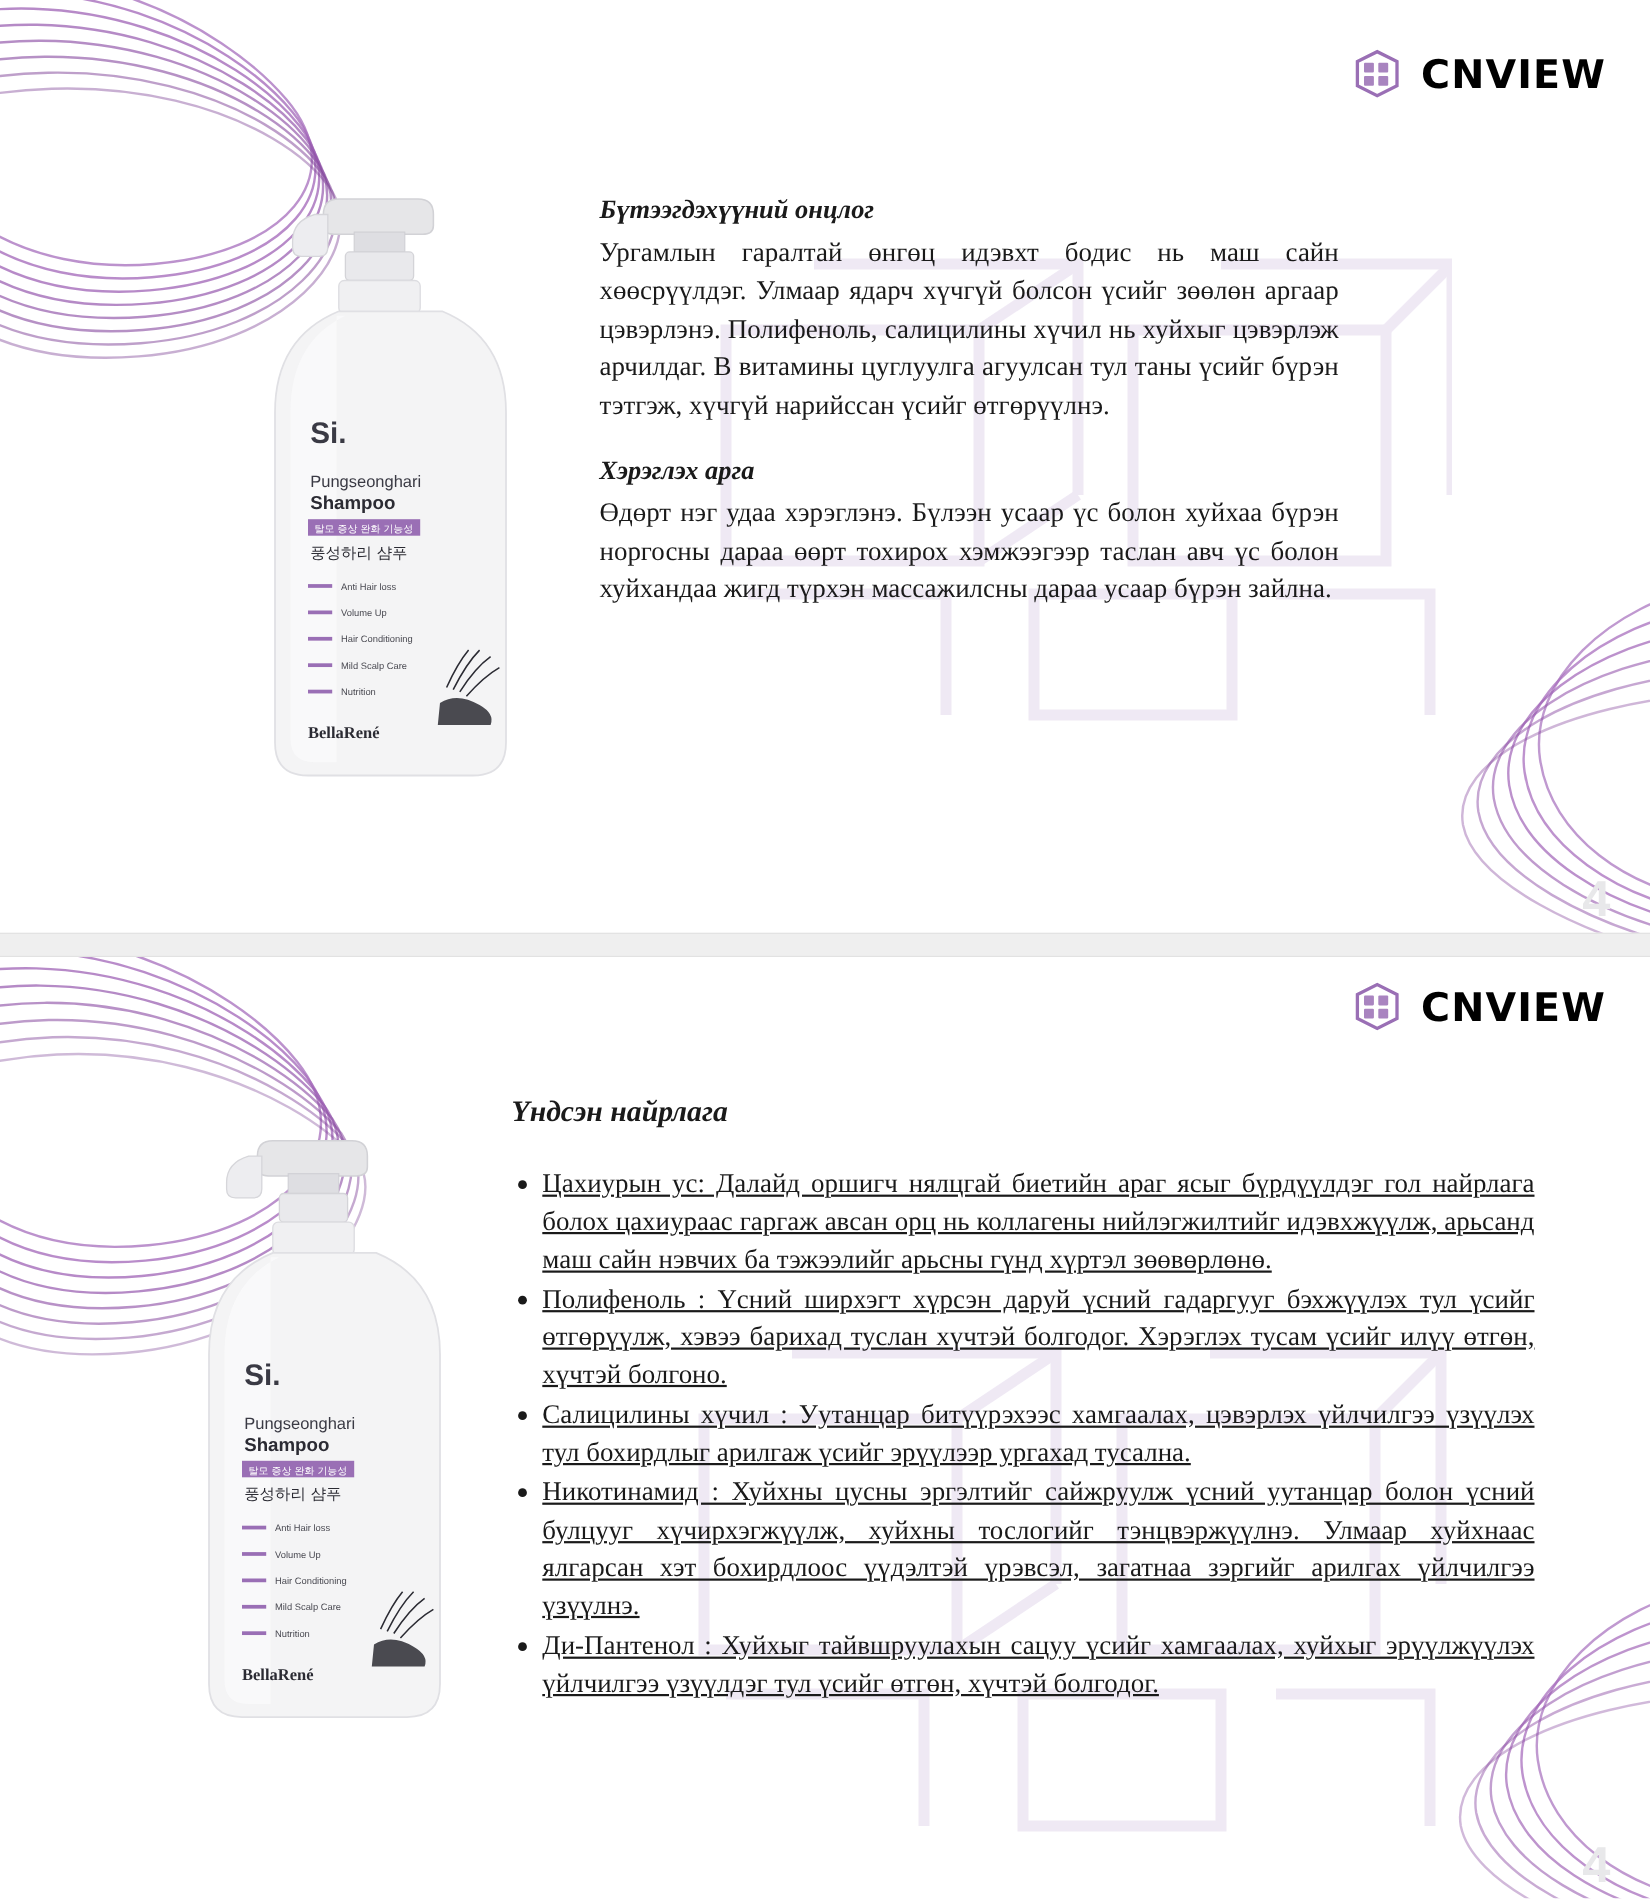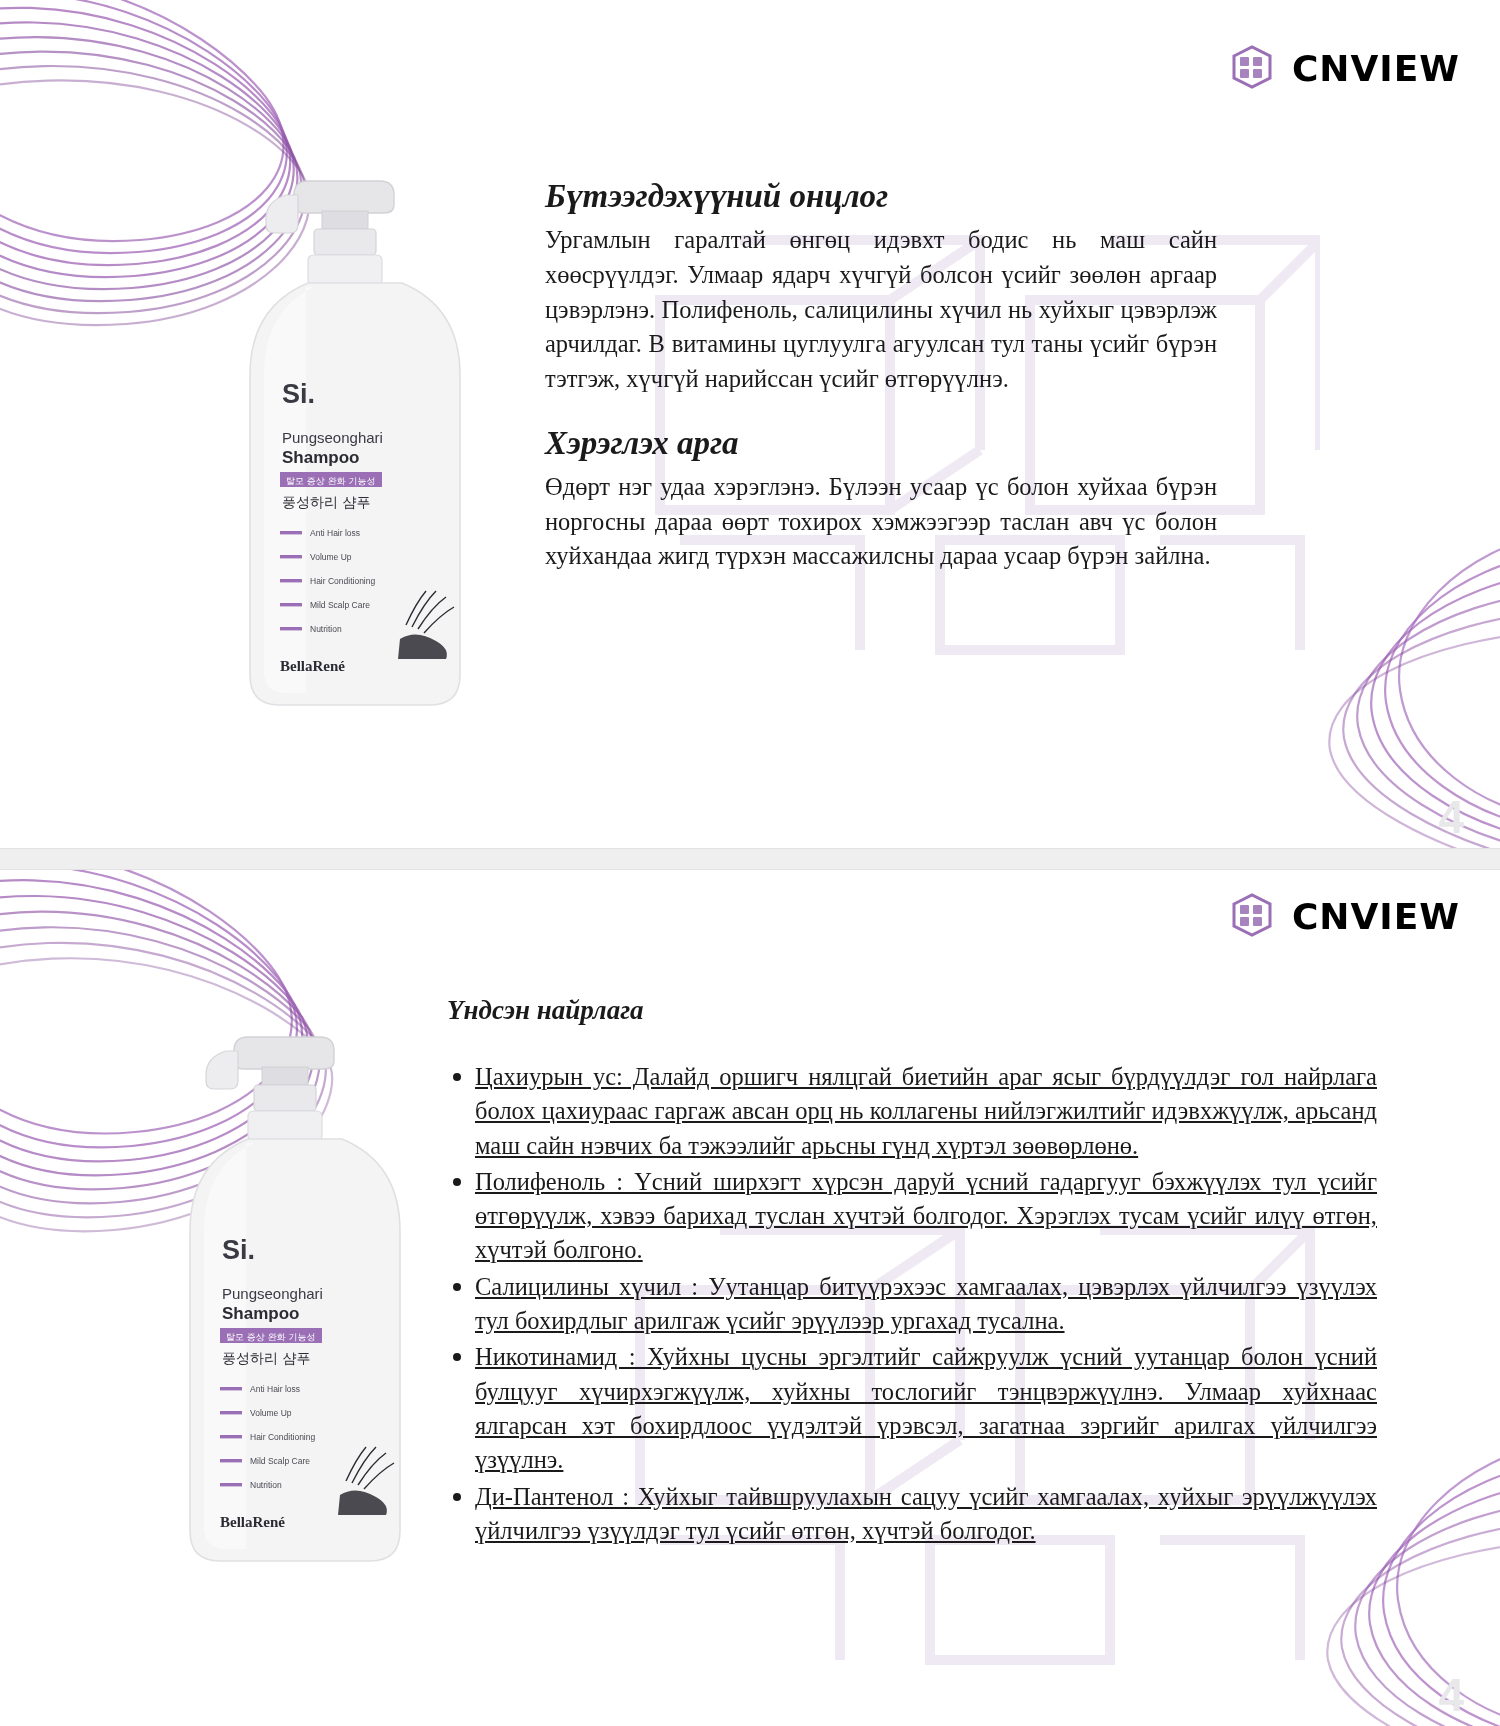--- a/index.html
+++ b/index.html
@@ -85,21 +85,21 @@
     font-size: 25.5px;
     line-height: 1.32;
     text-align: center;
     margin: 0 0 30px 0;
     letter-spacing: 0.1px;
   }
   .section-head {
     font-family: "Liberation Serif", serif;
     font-weight: bold;
     font-style: italic;
-    font-size: 33px;
+    font-size: 24px;
     margin: 0 0 8px 0;
   }
   .para {
     font-size: 24.5px;
     line-height: 1.42;
     text-align: justify;
     text-justify: inter-word;
     margin: 0 0 28px 0;
   }
   .para:last-child { margin-bottom: 0; }
@@ -351,21 +351,21 @@
       <g stroke="#2b2b33" stroke-width="1.4" fill="none">
         <path d="M206,610 q10,-22 20,-34"></path>
         <path d="M212,612 q12,-24 24,-36"></path>
         <path d="M218,614 q14,-22 28,-32"></path>
         <path d="M224,618 q16,-18 30,-26"></path>
       </g>
       <path d="M200,624 q16,-10 36,2 q14,8 10,18 l-48,0 Z" fill="#2b2b33" opacity="0.85"></path>
     </svg>
   </div>
 
-  <div class="content" style="left:447px; top:125px; width:930px;">
+  <div class="content" style="left:465px; top:125px; width:930px;">
     <h2 class="section-head" style="font-size:27px; margin-bottom:34px;">Үндсэн найрлага</h2>
     <ul class="bullets">
       <li>Цахиурын ус: Далайд оршигч нялцгай биетийн араг ясыг бүрдүүлдэг гол найрлага болох цахиураас гаргаж авсан орц нь коллагены нийлэгжилтийг идэвхжүүлж, арьсанд маш сайн нэвчих ба тэжээлийг арьсны гүнд хүртэл зөөвөрлөнө.</li>
       <li>Полифеноль : Үсний ширхэгт хүрсэн даруй үсний гадаргууг бэхжүүлэх тул үсийг өтгөрүүлж, хэвээ барихад туслан хүчтэй болгодог. Хэрэглэх тусам үсийг илүү өтгөн, хүчтэй болгоно.</li>
       <li>Салицилины хүчил : Уутанцар битүүрэхээс хамгаалах, цэвэрлэх үйлчилгээ үзүүлэх тул бохирдлыг арилгаж үсийг эрүүлээр ургахад тусална.</li>
       <li>Никотинамид : Хуйхны цусны эргэлтийг сайжруулж үсний уутанцар болон үсний булцууг хүчирхэгжүүлж, хуйхны тослогийг тэнцвэржүүлнэ. Улмаар хуйхнаас ялгарсан хэт бохирдлоос үүдэлтэй үрэвсэл, загатнаа зэргийг арилгах үйлчилгээ үзүүлнэ.</li>
       <li>Ди-Пантенол : Хуйхыг тайвшруулахын сацуу үсийг хамгаалах, хуйхыг эрүүлжүүлэх үйлчилгээ үзүүлдэг тул үсийг өтгөн, хүчтэй болгодог.</li>
     </ul>
   </div>
 </div>

